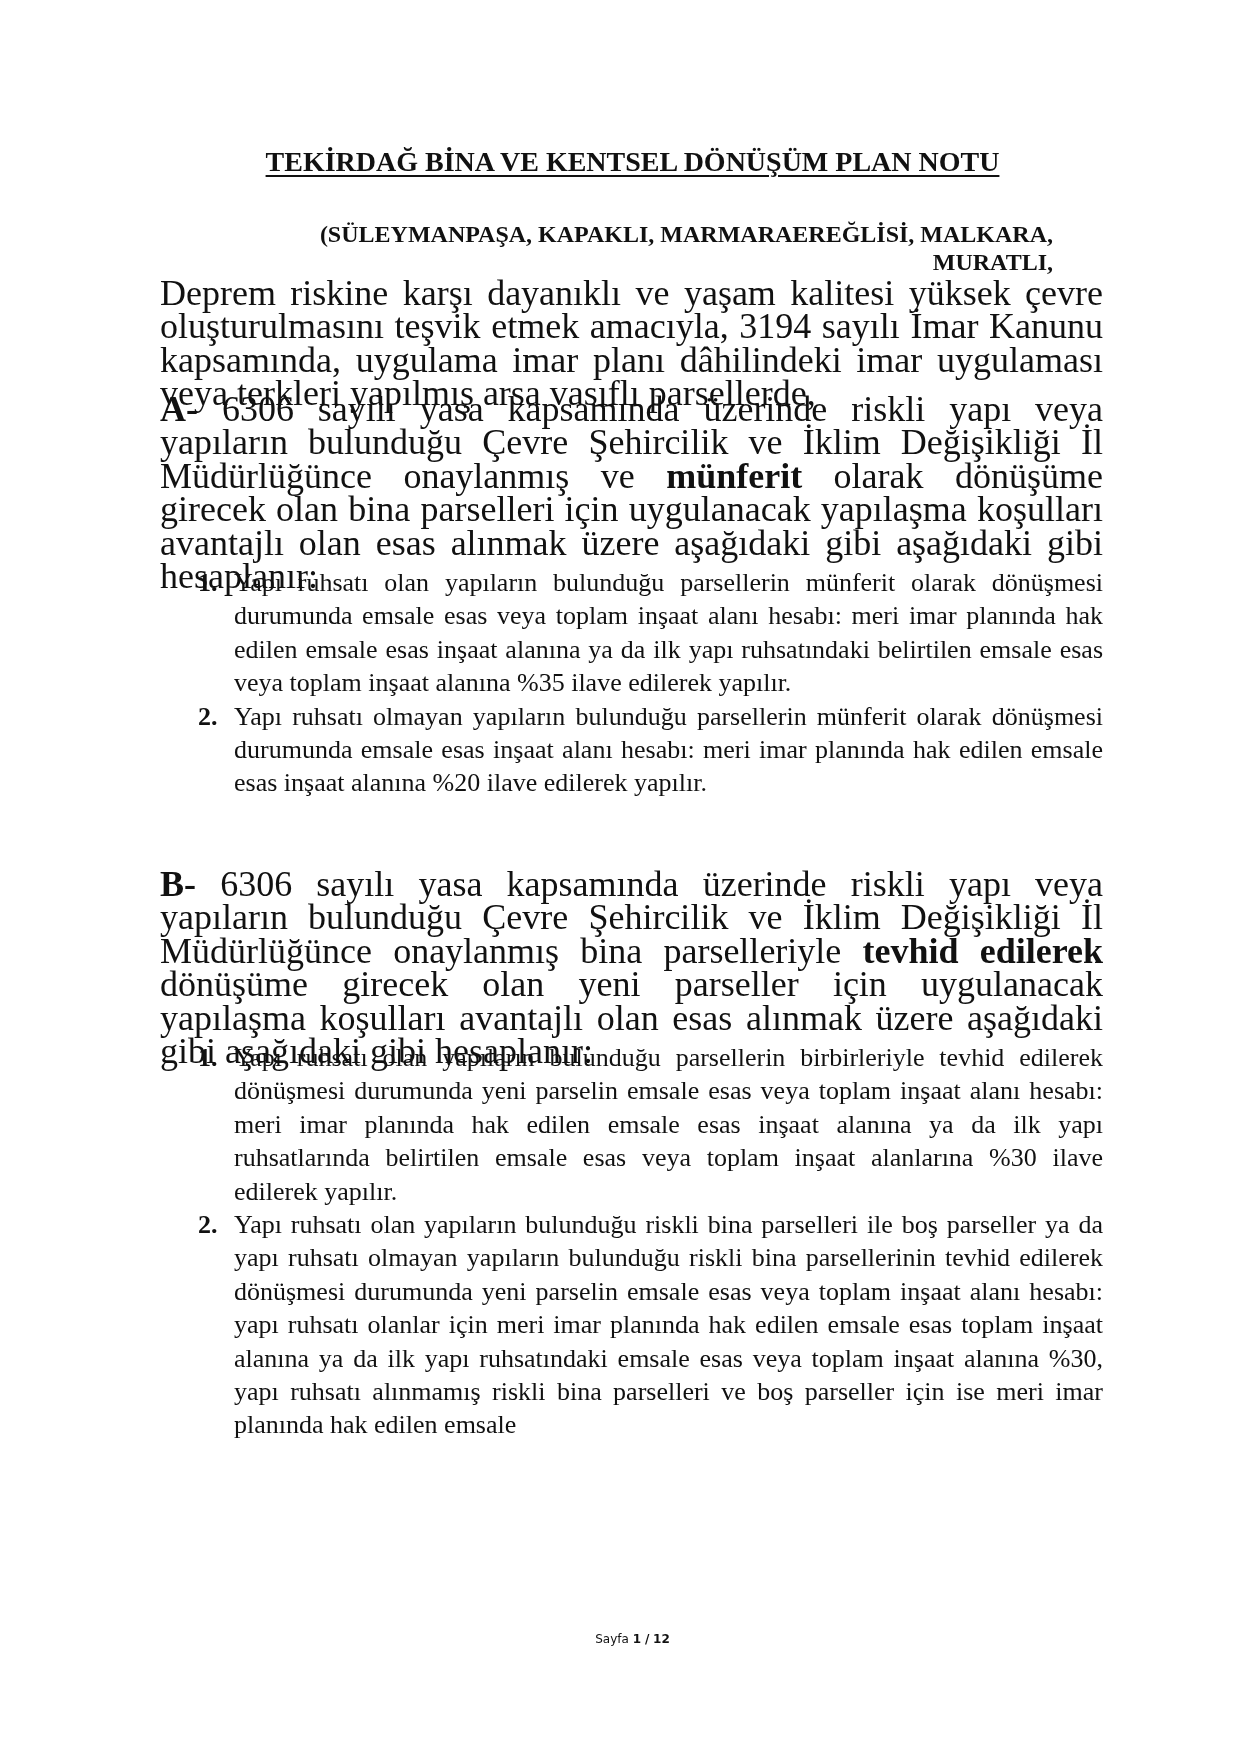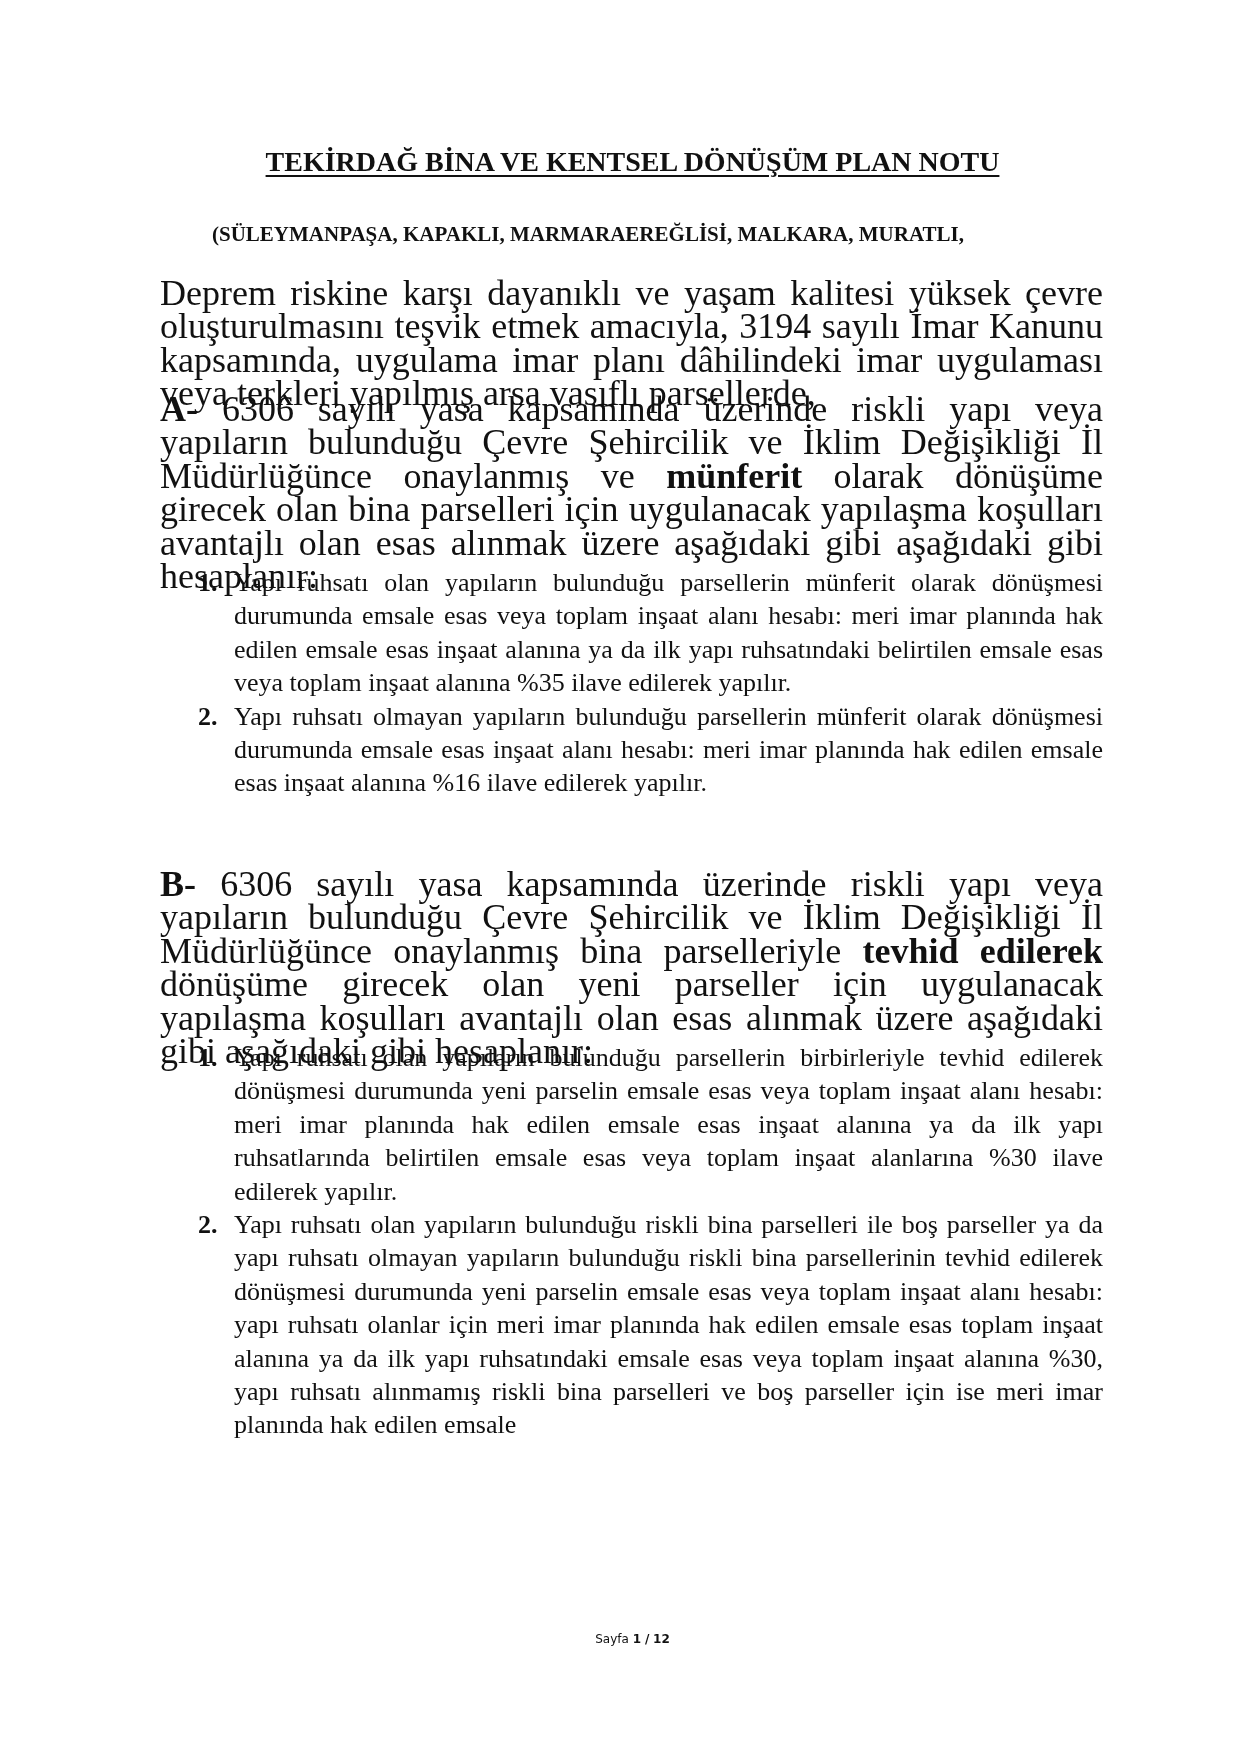--- a/index.html
+++ b/index.html
@@ -32,23 +32,23 @@
     text-decoration: underline;
     text-underline-offset: 4px;
     text-decoration-thickness: 2px;
     letter-spacing: 0px;
   }
   .subtitle {
     position: absolute;
     left: 200px;
     width: 841px;
     top: 220px;
-    text-align: left;
+    text-align: right;
     font-weight: bold;
-    font-size: 21px;
+    font-size: 24px;
     line-height: 28px;
   }
   .para {
     position: absolute;
     left: 148px;
     width: 943px;
     font-size: 36px;
     line-height: 33.4px;
     text-align: justify;
     text-align-last: left;
@@ -103,21 +103,21 @@
 
   <div class="para" style="top:393px;"><b>A-</b><span> 6306 sayılı yasa kapsamında üzerinde riskli yapı veya yapıların bulunduğu Çevre Şehircilik ve İklim Değişikliği İl Müdürlüğünce onaylanmış ve </span><b>münferit</b><span> olarak dönüşüme girecek olan bina parselleri için uygulanacak yapılaşma koşulları avantajlı olan esas alınmak üzere aşağıdaki gibi aşağıdaki gibi hesaplanır:</span></div>
 
   <ul class="list" style="top:566px;">
     <li class="list-item">
       <span class="list-num">1.</span>
       <span>Yapı ruhsatı olan yapıların bulunduğu parsellerin münferit olarak dönüşmesi durumunda emsale esas veya toplam inşaat alanı hesabı: meri imar planında hak edilen emsale esas inşaat alanına ya da ilk yapı ruhsatındaki belirtilen emsale esas veya toplam inşaat alanına %35 ilave edilerek yapılır.</span>
     </li>
     <li class="list-item">
       <span class="list-num">2.</span>
-      <span>Yapı ruhsatı olmayan yapıların bulunduğu parsellerin münferit olarak dönüşmesi durumunda emsale esas inşaat alanı hesabı: meri imar planında hak edilen emsale esas inşaat alanına %16 ilave edilerek yapılır.</span>
+      <span>Yapı ruhsatı olmayan yapıların bulunduğu parsellerin münferit olarak dönüşmesi durumunda emsale esas inşaat alanı hesabı: meri imar planında hak edilen emsale esas inşaat alanına %20 ilave edilerek yapılır.</span>
     </li>
   </ul>
 
   <div class="para" style="top:868px;"><b>B-</b><span> 6306 sayılı yasa kapsamında üzerinde riskli yapı veya yapıların bulunduğu Çevre Şehircilik ve İklim Değişikliği İl Müdürlüğünce onaylanmış bina parselleriyle </span><b>tevhid edilerek</b><span> dönüşüme girecek olan yeni parseller için uygulanacak yapılaşma koşulları avantajlı olan esas alınmak üzere aşağıdaki gibi aşağıdaki gibi hesaplanır:</span></div>
 
   <ul class="list" style="top:1041px;">
     <li class="list-item">
       <span class="list-num">1.</span>
       <span>Yapı ruhsatı olan yapıların bulunduğu parsellerin birbirleriyle tevhid edilerek dönüşmesi durumunda yeni parselin emsale esas veya toplam inşaat alanı hesabı: meri imar planında hak edilen emsale esas inşaat alanına ya da ilk yapı ruhsatlarında belirtilen emsale esas veya toplam inşaat alanlarına %30 ilave edilerek yapılır.</span>
     </li>

